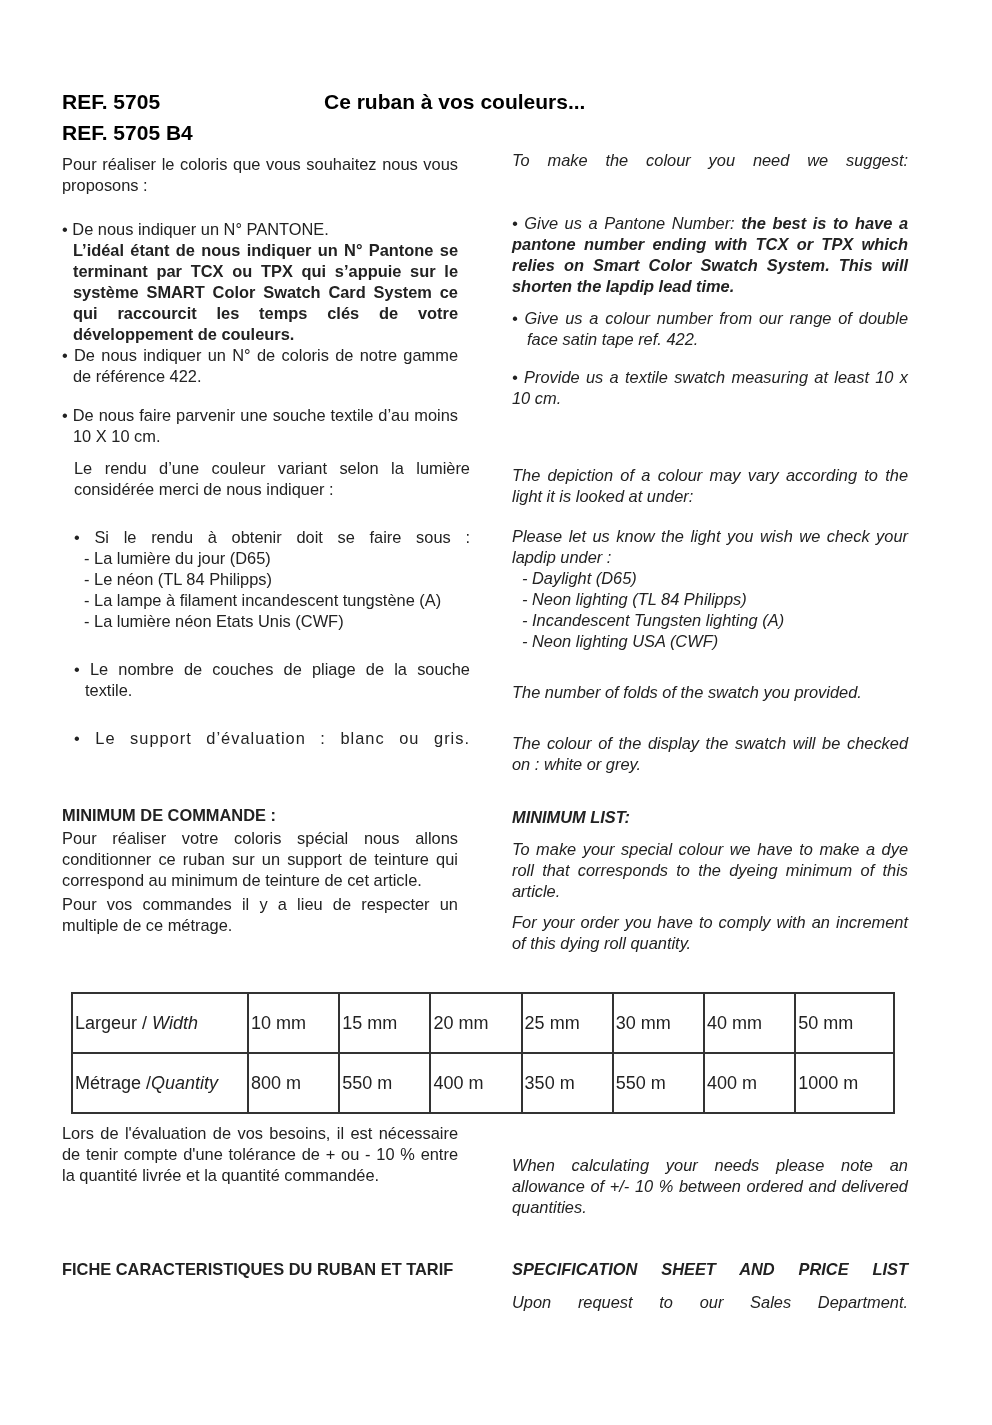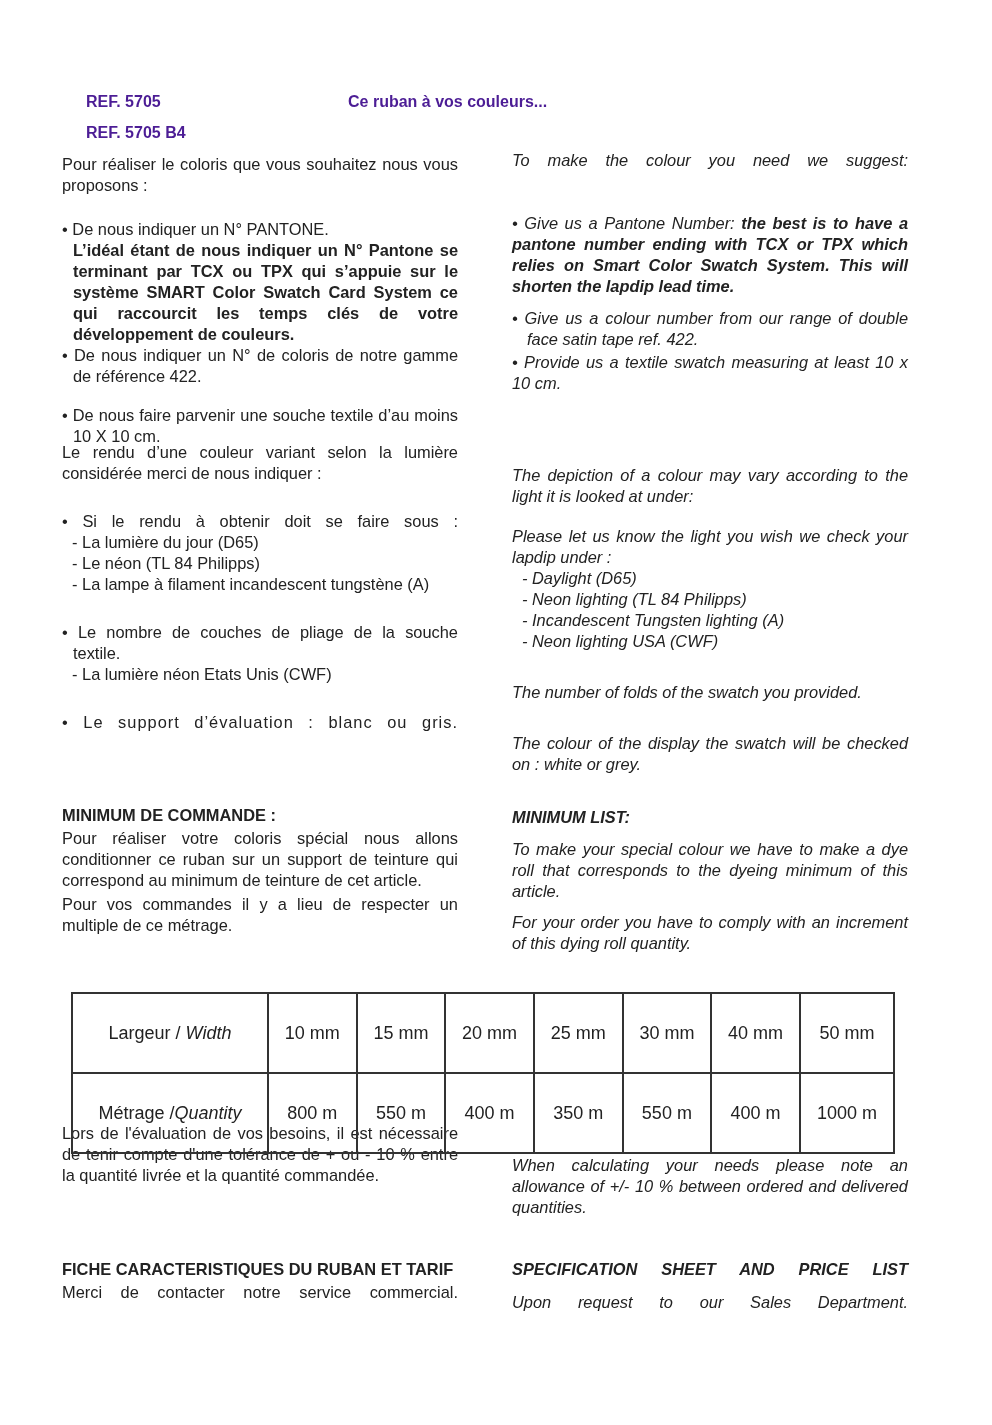--- a/index.html
+++ b/index.html
@@ -1,38 +1,38 @@
 <!DOCTYPE html>
 <html><head>
   <meta charset="utf-8">
   <style>
     html, body { margin: 0; padding: 0; background: #ffffff; }
     body {
       width: 992px; height: 1425px; position: relative; overflow: hidden;
       font-family: "Liberation Sans", sans-serif; color: #222222;
     }
     .abs { position: absolute; }
-    .title { font-weight: bold; font-size: 16px; color: #4c1d95; line-height: 30px; margin-left: 24px; }
+    .title { font-weight: bold; font-size: 21px; color: #000000; line-height: 30px; }
     .col { position: absolute; font-size: 16.4px; line-height: 21px; text-align: justify; }
     .left { left: 62px; width: 396px; }
     .right { left: 512px; width: 396px; font-style: italic; }
     .p { margin: 0; }
     .bold { font-weight: bold; }
     .ind { padding-left: 11px; text-indent: -11px; }
     .sub { padding-left: 10px; }
     .right .sub { padding-left: 10px; }
     .lastline-justify { text-align-last: justify; }
     .head { font-weight: bold; font-size: 16.4px; }
 
     table.t {
       position: absolute; left: 71px; top: 992px; width: 824px;
       border-collapse: collapse; font-size: 18px; color: #222;
     }
     table.t td {
-      border: 2px solid #333; height: 54px; text-align: center; padding: 12px;
+      border: 2px solid #333; height: 54px; text-align: left; padding: 2px;
       vertical-align: middle;
     }
     table.t td.hdr { width: 170px; }
     .it { font-style: italic; }
   </style>
 </head>
 <body>
 
 <div class="abs title" style="left:62px; top:87px;">REF. 5705</div>
 <div class="abs title" style="left:62px; top:118px;">REF. 5705 B4</div>
@@ -40,50 +40,49 @@
 
 <div class="col left" style="top:154px;">
   <p class="p">Pour réaliser le coloris que vous souhaitez nous vous proposons :</p>
 </div>
 <div class="col left" style="top:219px;">
   <p class="p">• De nous indiquer un N° PANTONE.</p>
   <p class="p bold" style="padding-left:11px;">L’idéal étant de nous indiquer un N° Pantone se terminant par TCX ou TPX qui s’appuie sur le système SMART Color Swatch Card System ce qui raccourcit les temps clés de votre développement de couleurs.</p>
   <p class="p ind">• De nous indiquer un N° de coloris de notre gamme de référence 422.</p>
   <p class="p ind" style="margin-top:18px;">• De nous faire parvenir une souche textile d’au moins 10 X 10 cm.</p>
 </div>
-<div class="col left" style="top:442px;">
+<div class="col left" style="top:458px;margin-left:12px;">
   <p class="p">Le rendu d’une couleur variant selon la lumière considérée merci de nous indiquer :</p>
   <p class="p lastline-justify" style="margin-top:27px;">• Si le rendu à obtenir doit se faire sous :</p>
   <p class="p sub">- La lumière du jour (D65)</p>
   <p class="p sub">- Le néon (TL 84 Philipps)</p>
   <p class="p sub ind" style="padding-left:21px;">- La lampe à filament incandescent tungstène (A)</p>
+  <p class="p sub">- La lumière néon Etats Unis (CWF)</p>
   <p class="p ind" style="margin-top:27px;">• Le nombre de couches de pliage de la souche textile.</p>
-  <p class="p sub">- La lumière néon Etats Unis (CWF)</p>
   <p class="p lastline-justify" style="margin-top:27px; letter-spacing:1px;">• Le support d’évaluation : blanc ou gris.</p>
 </div>
 <div class="col left" style="top:805px;">
   <p class="p head">MINIMUM DE COMMANDE :</p>
   <p class="p" style="margin-top:2px;">Pour réaliser votre coloris spécial nous allons conditionner ce ruban sur un support de teinture qui correspond au minimum de teinture de cet article.</p>
   <p class="p" style="margin-top:3px;">Pour vos commandes il y a lieu de respecter un multiple de ce métrage.</p>
 </div>
 <div class="col left" style="top:1123px;">
   <p class="p">Lors de l'évaluation de vos besoins, il est nécessaire de tenir compte d'une tolérance de + ou - 10 % entre la quantité livrée et la quantité commandée.</p>
 </div>
 <div class="col left" style="top:1259px;">
   <p class="p head lastline-justify" style="text-align-last:left;">FICHE CARACTERISTIQUES DU RUBAN ET TARIF</p>
-  <p class="p lastline-justify" style="margin-top:2px;">Merci de contacter notre service commercial.</p>
 </div>
 
 <div class="col right" style="top:150px;">
   <p class="p lastline-justify">To make the colour you need we suggest:</p>
 </div>
 <div class="col right" style="top:213px;font-style:italic;">
   <p class="p"><span>• Give us a Pantone Number: </span><span class="bold">the best is to have a pantone number ending with TCX or TPX which relies on Smart Color Swatch System. This will shorten the lapdip lead time.</span></p>
   <p class="p ind" style="margin-top:11px; padding-left:15px; text-indent:-15px;">• Give us a colour number from our range of double face satin tape ref. 422.</p>
-  <p class="p" style="margin-top:2px;">• Provide us a textile swatch measuring at least 10 x 10 cm.</p>
+  <p class="p" style="margin-top:17px;">• Provide us a textile swatch measuring at least 10 x 10 cm.</p>
 </div>
 <div class="col right" style="top:465px;">
   <p class="p">The depiction of a colour may vary according to the light it is looked at under:</p>
   <p class="p" style="margin-top:19px;">Please let us know the light you wish we check your lapdip under :</p>
   <p class="p sub">- Daylight (D65)</p>
   <p class="p sub">- Neon lighting (TL 84 Philipps)</p>
   <p class="p sub">- Incandescent Tungsten lighting (A)</p>
   <p class="p sub">- Neon lighting USA (CWF)</p>
   <p class="p" style="margin-top:30px;">The number of folds of the swatch you provided.</p>
   <p class="p" style="margin-top:30px;">The colour of the display the swatch will be checked on : white or grey.</p>

